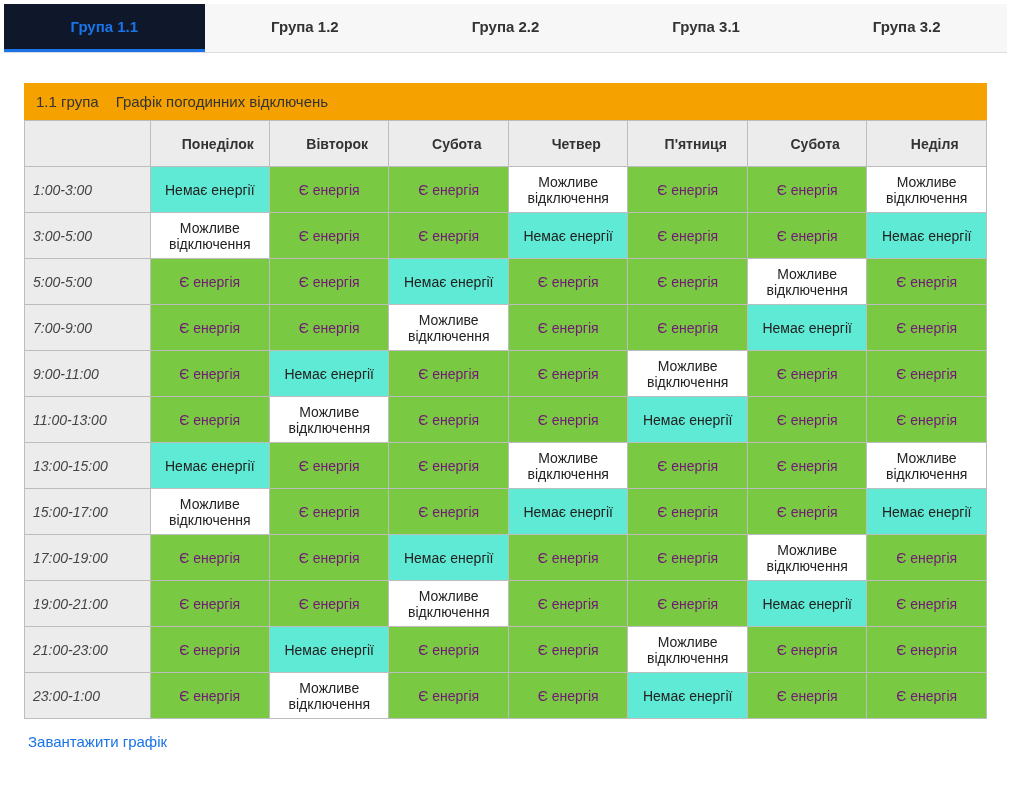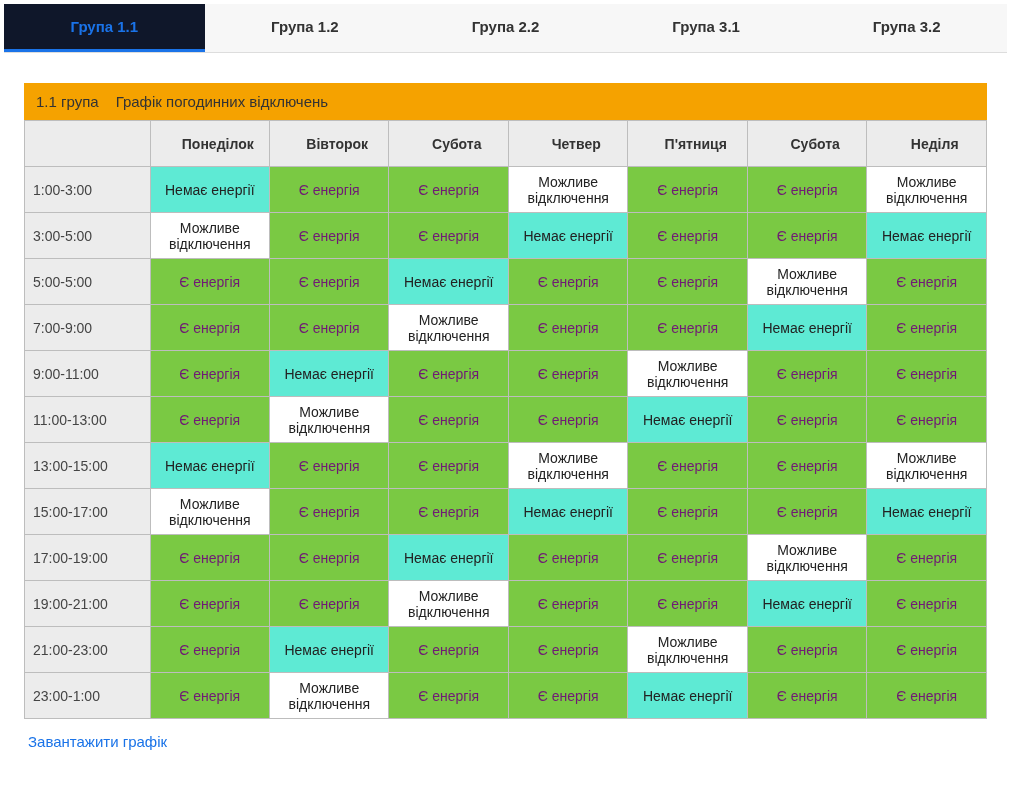--- a/index.html
+++ b/index.html
@@ -60,20 +60,21 @@
     color: #333;
     padding-left: 20px;
   }
   th.time-head { background: #ececec; }
   td.time-col {
     text-align: left;
     padding-left: 8px;
     background: #ececec;
     font-weight: 400;
     color: #444;
+    font-style: italic;
   }
   col.time-c { width: 125px; }
   col.day-c  { width: 119px; }
   .s-on  { background: #7ac943; color: #701a75; }
   .s-off { background: #5eead4; color: #222; }
   .s-may { background: #ffffff; color: #222; border-radius: 19px; }
   .download {
     display: inline-block;
     padding: 14px 4px 6px 4px;
     color: #1a73e8;

